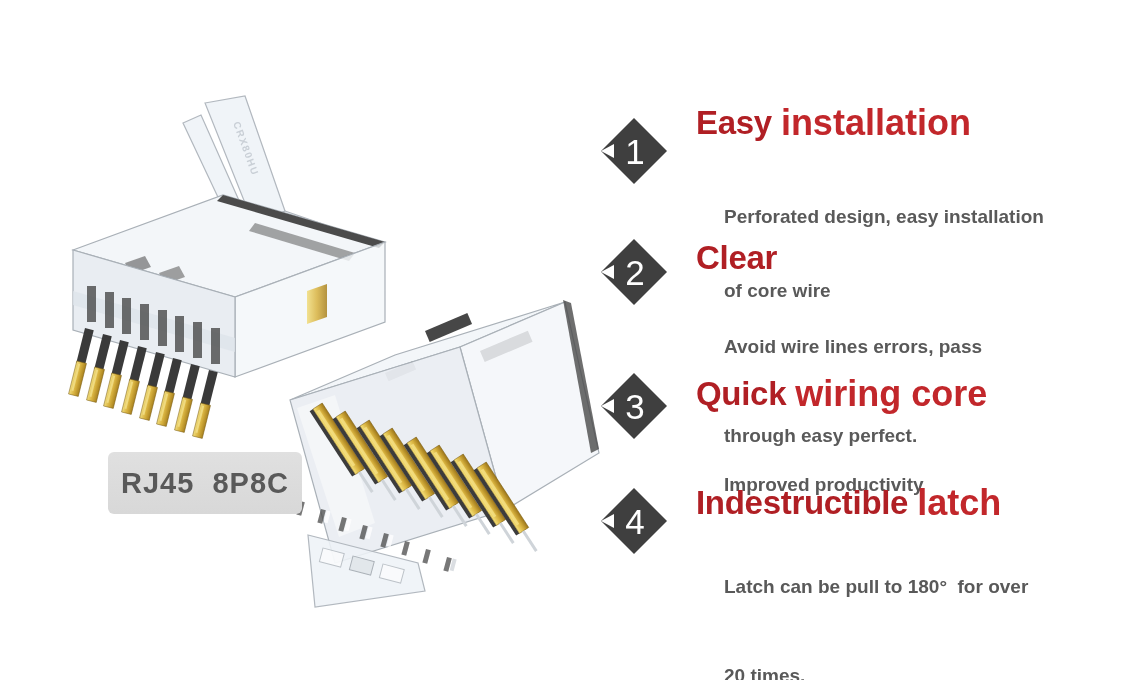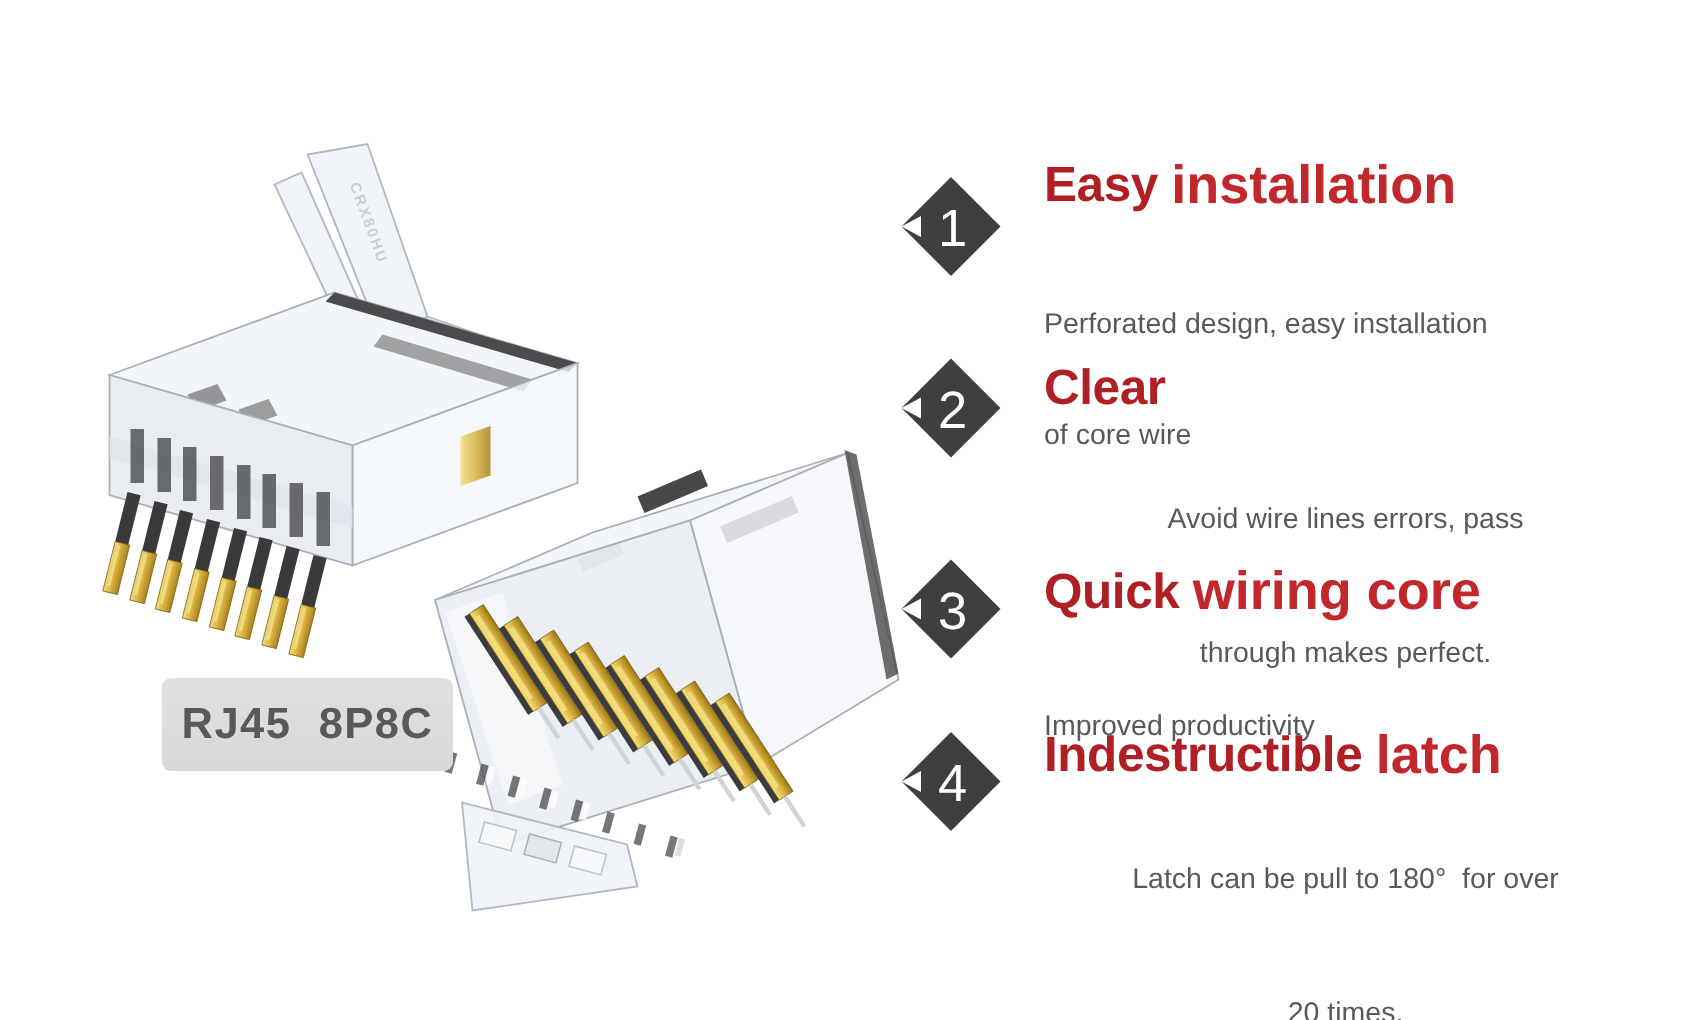--- a/index.html
+++ b/index.html
@@ -20,23 +20,23 @@
           display:flex;align-items:center;justify-content:center;white-space:pre;}
   
   .feature{position:absolute;left:598px;width:500px;}
   .diamond{position:absolute;left:0;}
   .dshape{fill:var(--diamond_dark,#3f3f3f);}
   .dnum{font:400 35px "Liberation Sans",sans-serif;fill:var(--diamond_number,#ffffff);text-anchor:middle;}
   .fcontent{margin-left:98px;}
   .fhead{display:flex;align-items:center;gap:9px;font-weight:700;line-height:40px;height:40px;}
   .lead{font-size:33px;color:var(--heading_lead,#b01f24);letter-spacing:-.3px;}
   .rest{font-size:36px;color:var(--heading_rest,#c2272b);}
-  .desc{font-weight:400;font-size:19px;color:var(--body_text,#595959);white-space:pre-wrap;}
+  .desc{font-weight:700;font-size:19px;color:var(--body_text,#595959);white-space:pre-wrap;margin-left:28px;}
   .desc.tight div{line-height:30px;}
-  .desc.loose div{line-height:29px;margin-bottom:16px;text-align:center;}
+  .desc.loose div{line-height:29px;margin-bottom:16px;}
   #f1{top:103px} #f1 .diamond{top:12px} #f1 .desc{margin-top:15px}
   #f2{top:233px} #f2 .diamond{top:3px}  #f2 .fhead{margin-top:5px} #f2 .desc{margin-top:10px}
   #f3{top:368px} #f3 .diamond{top:2px}  #f3 .fhead{margin-top:6px} #f3 .desc{margin-top:12px}
   #f4{top:483px} #f4 .diamond{top:2px}  #f4 .desc{margin-top:5px}
 </style>
 </head>
 <body>
 
 <div class="stage">
 
@@ -268,21 +268,21 @@
       <polygon points="3,36 16,29 16,43" fill="#ffffff"></polygon>
       <polygon points="3,36 36,69 33,66 7,40" fill="#222222" opacity=".5"></polygon>
       <text class="dnum" x="37" y="49">2</text>
     </svg>
     <div class="fcontent">
       <div class="fhead">
         <span class="lead">Clear</span>
       </div>
       <div class="desc loose">
         <div>Avoid wire lines errors, pass</div>
-        <div>through makes perfect.</div>
+        <div>through easy perfect.</div>
       </div>
     </div>
   </div>
 
   <div class="feature" id="f3">
     <svg class="diamond" width="72" height="72" viewBox="0 0 72 72">
       <polygon class="dshape" points="36,3 69,36 36,69 3,36"></polygon>
       <polygon points="3,36 16,29 16,43" fill="#ffffff"></polygon>
       <polygon points="3,36 36,69 33,66 7,40" fill="#222222" opacity=".5"></polygon>
       <text class="dnum" x="37" y="49">3</text>

